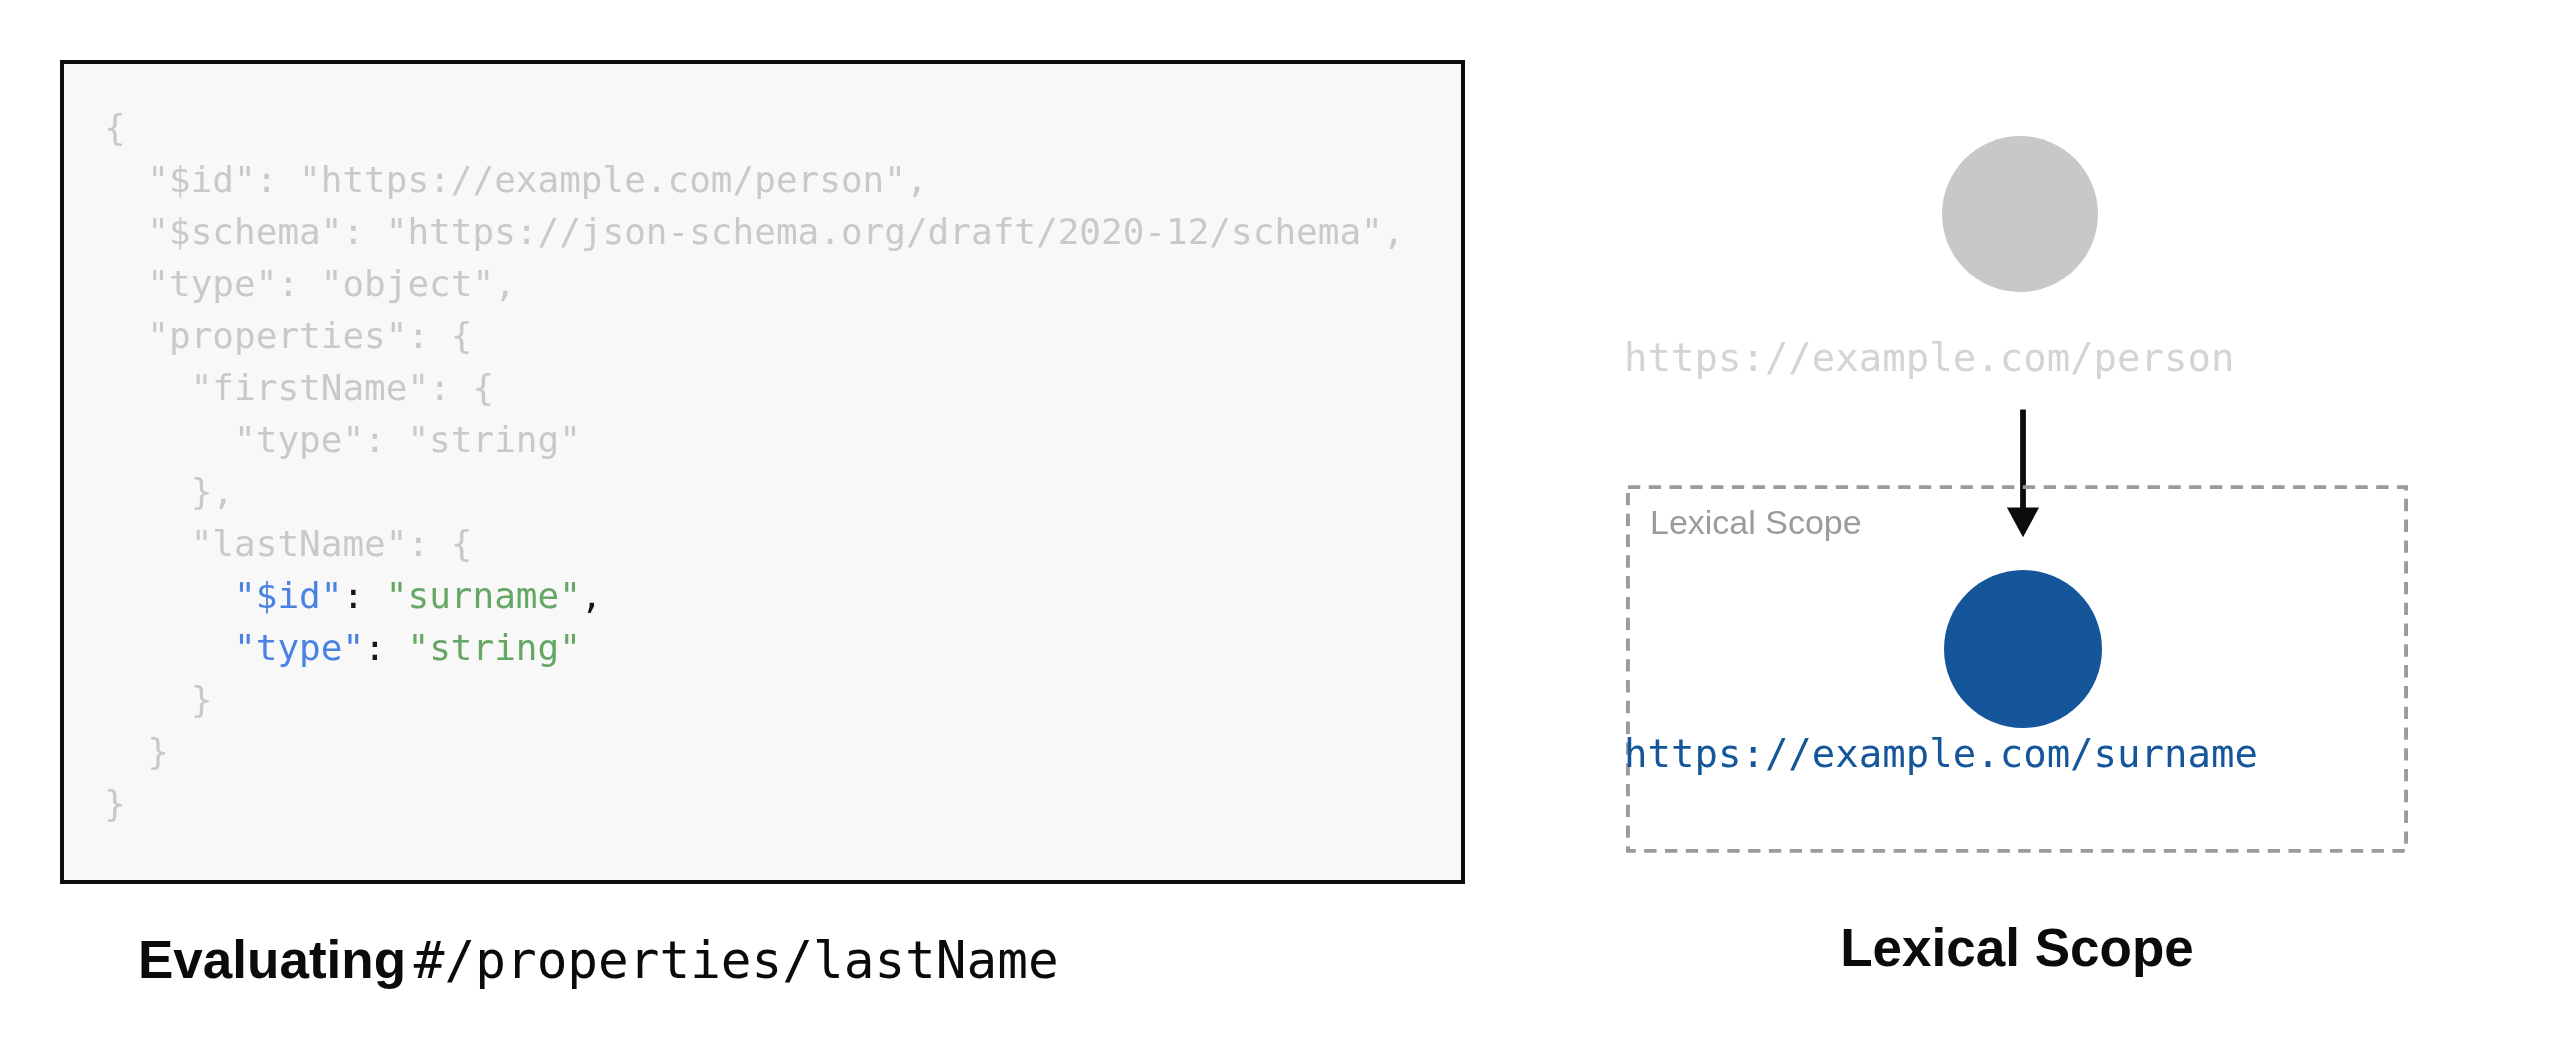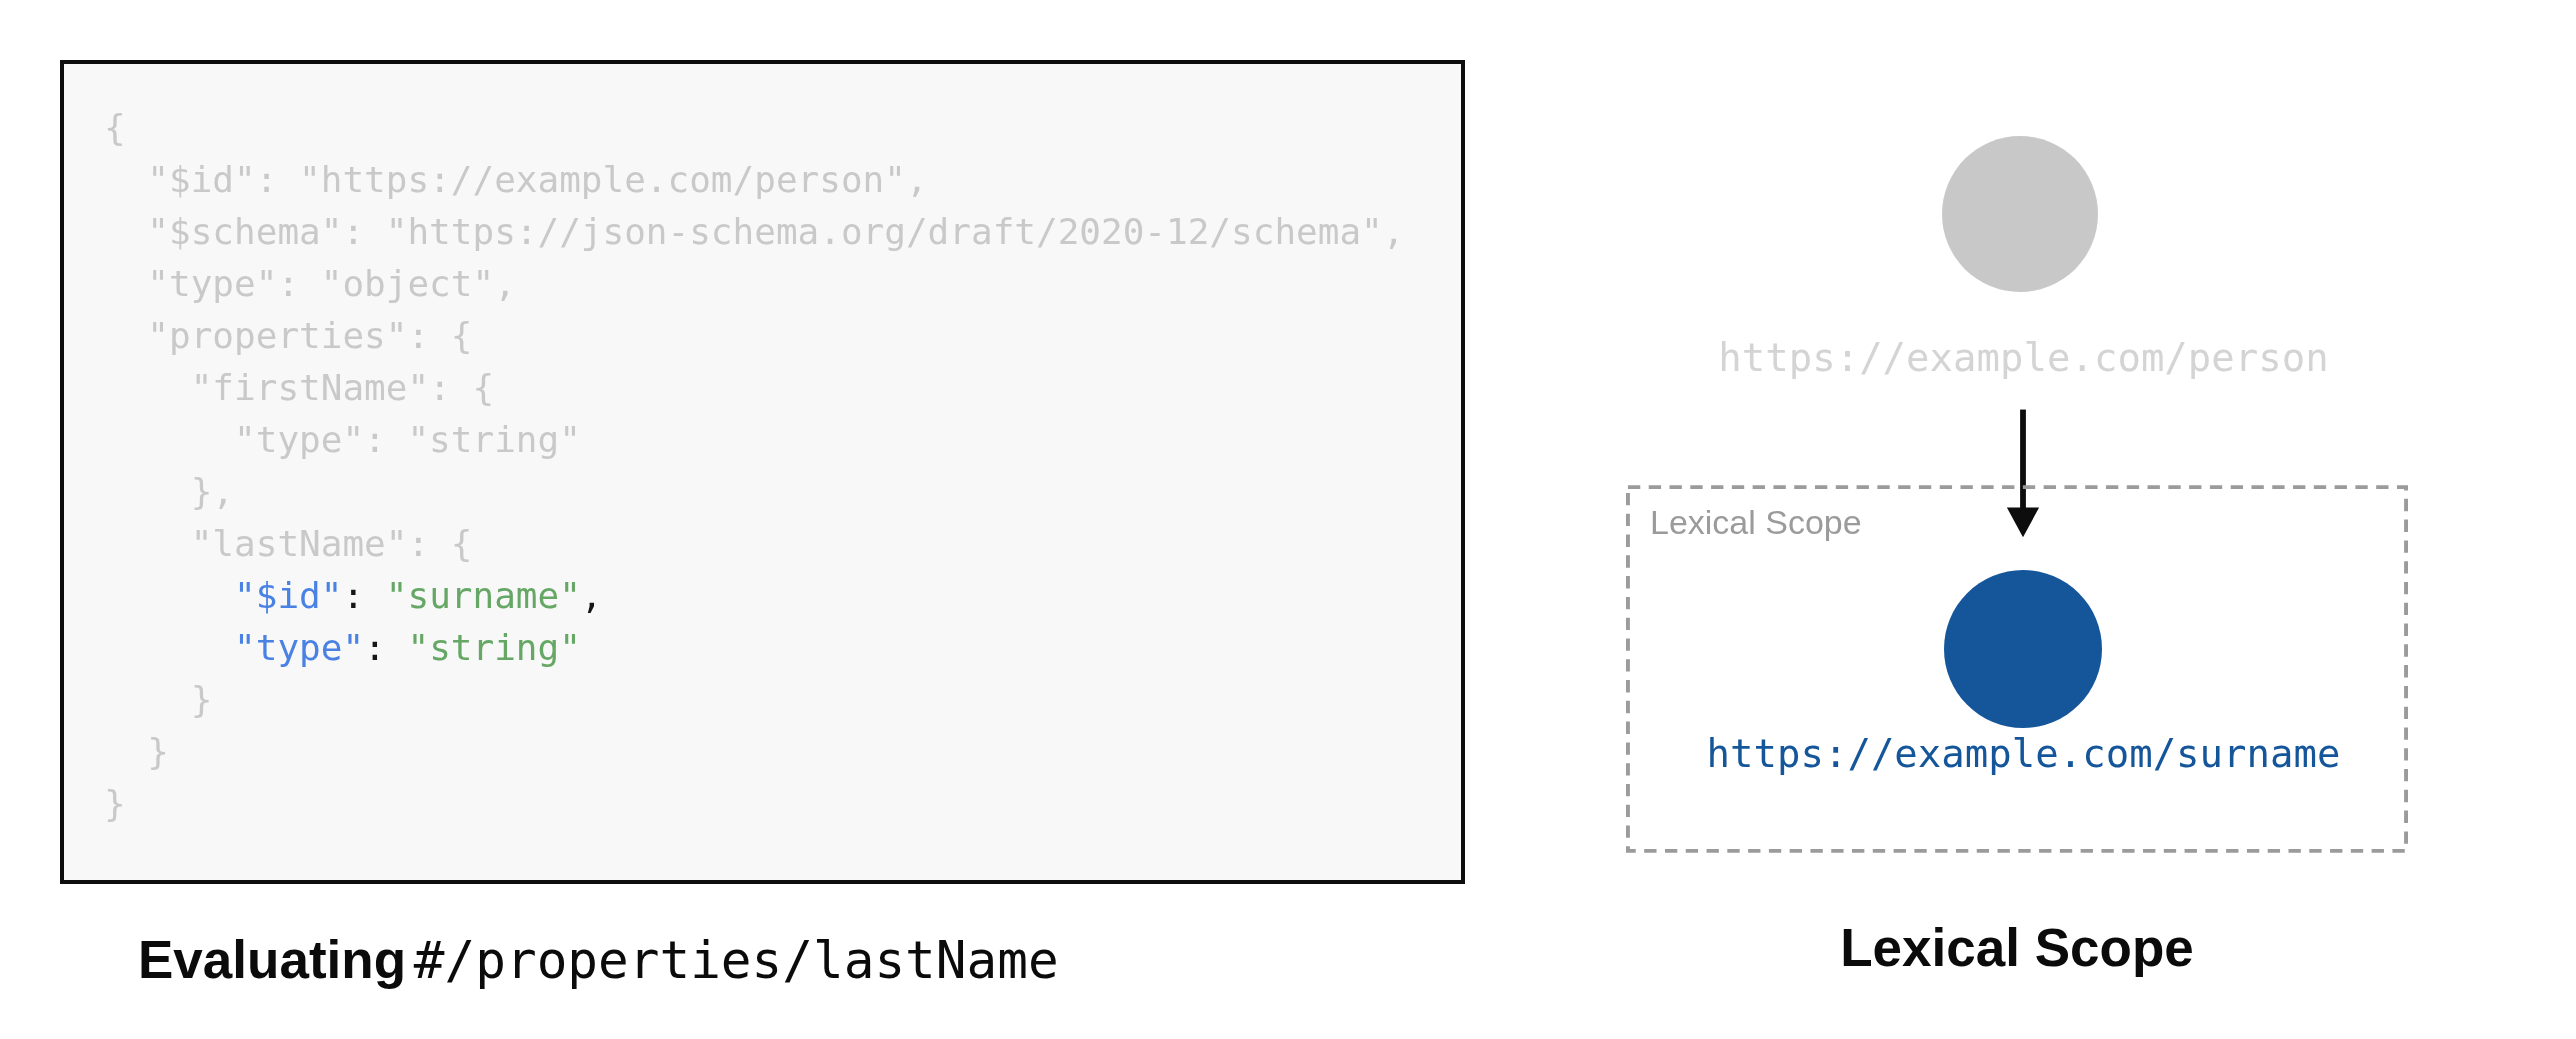--- a/index.html
+++ b/index.html
@@ -31,21 +31,21 @@
   .caption-left .cap-bold { font-weight: bold; font-family: "Liberation Sans", sans-serif; }
   .caption-left .cap-mono { font-family: "DejaVu Sans Mono", monospace; font-size: 51px; margin-left: 7.8px; }
 
   
   .node-circle { position: absolute; border-radius: 50%; }
   .node-gray { left: 1942px; top: 136px; width: 156px; height: 156px; background: var(--circle-gray, #c8c8c8); }
   .node-blue { left: 1944px; top: 570px; width: 158px; height: 158px; background: var(--accent-blue, #15569b); }
 
   .uri {
     position: absolute; left: 1624px; width: 799px;
-    text-align: center; white-space: nowrap;
+    white-space: nowrap;
     font-family: "DejaVu Sans Mono", monospace; font-size: 39px; line-height: 49px;
   }
   .uri-gray { top: 333px; color: var(--url-gray, #d4d4d4); }
   .uri-blue { top: 729px; color: var(--accent-blue, #15569b); }
 
   .arrow-svg { position: absolute; left: 1994px; top: 406px; }
 
   .scope-box-svg { position: absolute; left: 1626px; top: 485px; }
 
   .scope-label {

